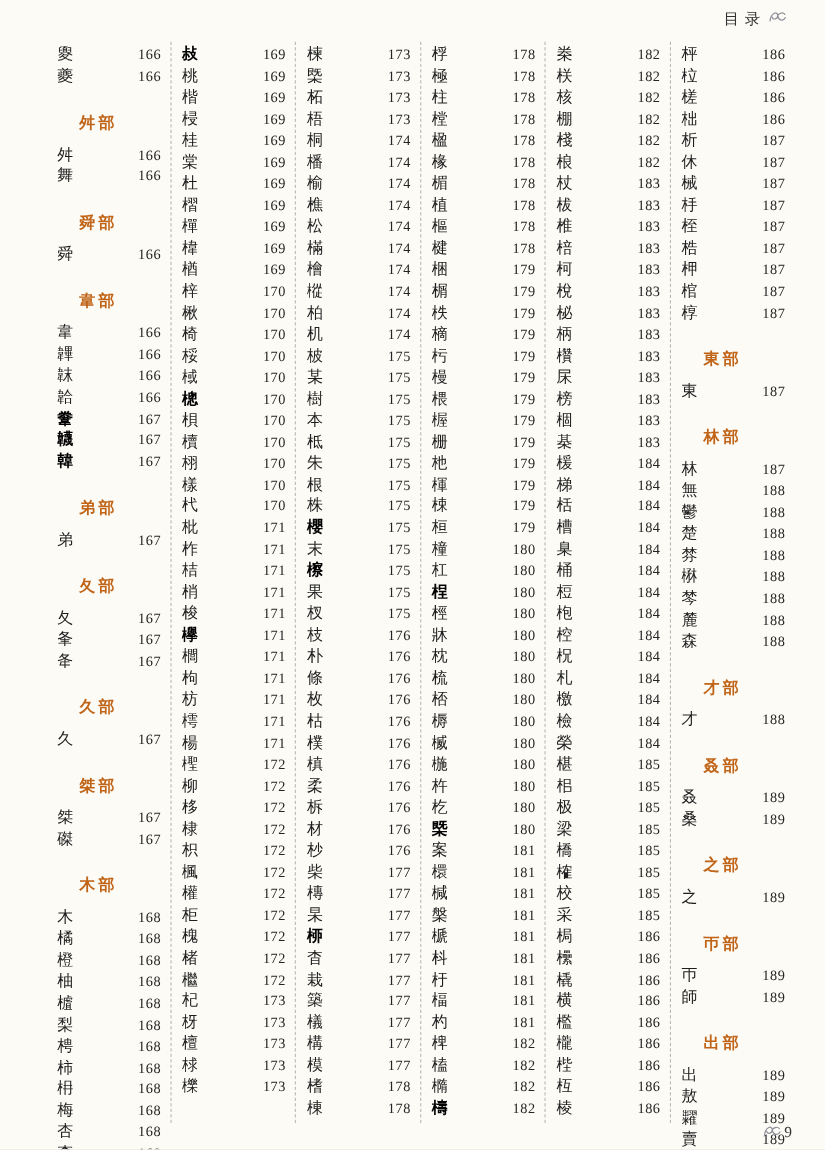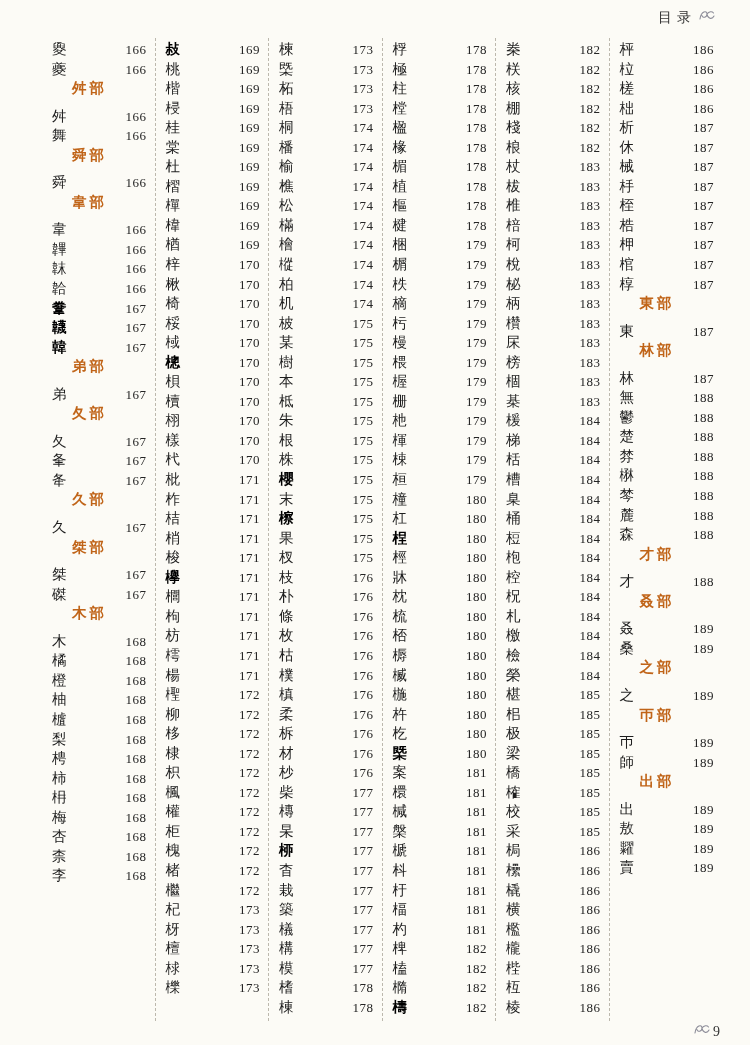--- a/index.html
+++ b/index.html
@@ -37,21 +37,21 @@
     display:flex; justify-content:space-between; align-items:baseline;
     height:19.55px; line-height:19.55px;
     font-size:14.5px;
     white-space:nowrap;
   }
   .row-entry .char { color:#1e1e1e; }
   .row-entry.bold .char { font-weight:bold; color:#000; }
   .row-entry .pg { font-size:13px; color:#242424; letter-spacing:0.5px; }
   .row-header {
     height:19.55px; line-height:19.55px;
-    margin:0 0 8px 0;
+    margin:24px 0 8px 0;
     padding-left:20px;
     color:#c06418;
     font-size:14.5px;
     font-weight:600;
     letter-spacing:3px;
     white-space:nowrap;
   }
   .ornament { display:inline-block; }
 </style>
 </head>

